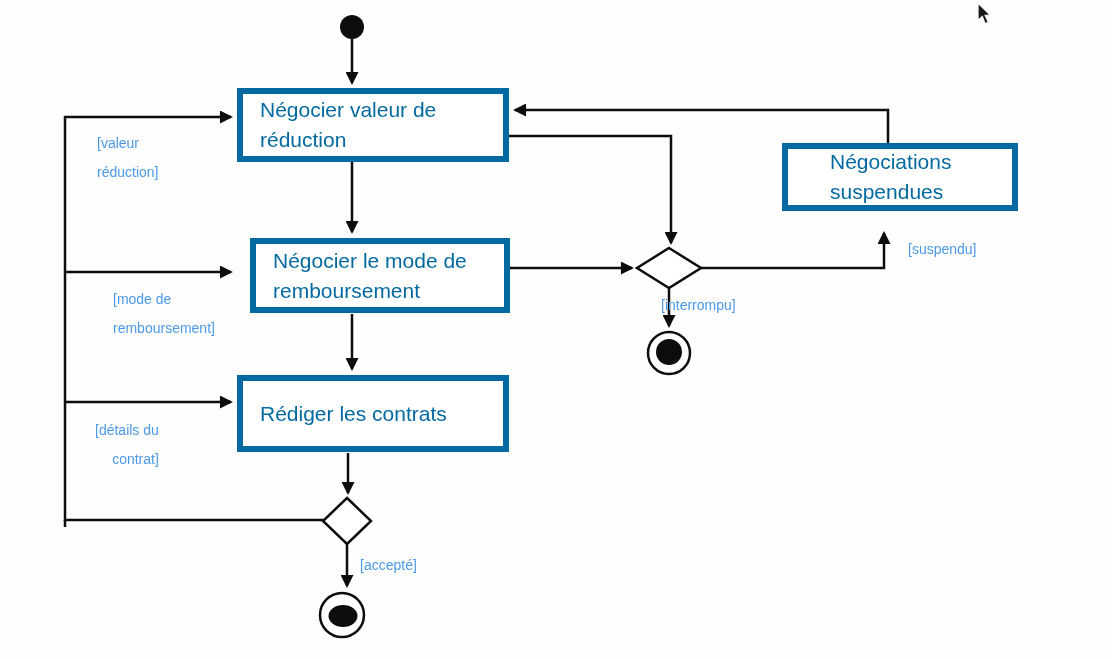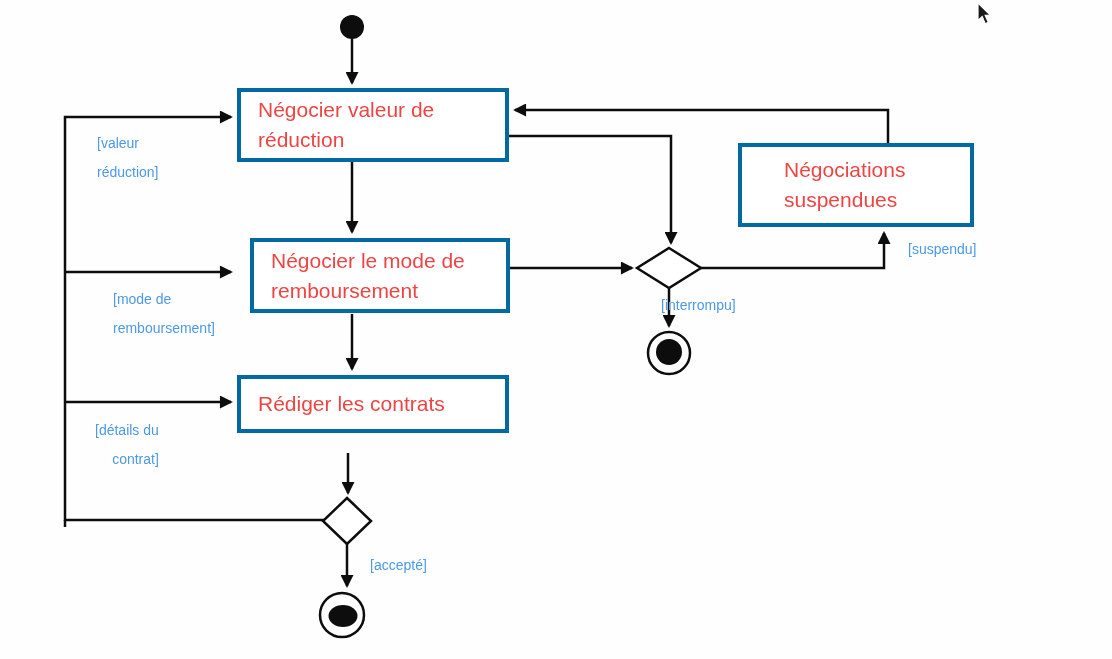--- a/index.html
+++ b/index.html
@@ -15,44 +15,44 @@
     overflow: hidden;
   }
   .canvas svg.wires {
     position: absolute;
     left: 0; top: 0;
     width: 1112px; height: 659px;
   }
   .activity-box {
     position: absolute;
     box-sizing: border-box;
-    border: 4px solid #0369a1;
+    border: 6px solid #0369a1;
     background: #ffffff;
     display: flex;
     align-items: center;
-    color: #ef4444;
+    color: #0369a1;
     font-size: 21px;
     line-height: 30px;
   }
   .activity-box .txt { display: block; }
   #box-negotiate-value   { left: 237px; top:  88px; width: 272px; height: 74px; padding-left: 17px; }
   #box-negotiate-mode    { left: 237px; top: 238px; width: 260px; height: 75px; padding-left: 17px; margin-left: 13px; }
-  #box-write-contracts   { left: 237px; top: 375px; width: 272px; height: 58px; padding-left: 17px; }
-  #box-suspended         { left: 738px; top: 143px; width: 236px; height: 84px; padding-left: 42px; padding-right: 6px; }
+  #box-write-contracts   { left: 237px; top: 375px; width: 272px; height: 77px; padding-left: 17px; }
+  #box-suspended         { left: 782px; top: 143px; width: 236px; height: 68px; padding-left: 42px; padding-right: 6px; }
   .guard {
     position: absolute;
     color: #4c99e8;
     font-size: 14px;
     line-height: 29px;
     white-space: pre-line;
   }
   #guard-valeur     { left:  97px; top: 129px; }
   #guard-mode       { left:  81px; top: 285px; margin-left: 32px; }
   #guard-details    { left:  95px; top: 416px; text-align: right; }
-  #guard-accepte    { left: 370px; top: 551px; }
+  #guard-accepte    { left: 360px; top: 551px; }
   #guard-interrompu { left: 661px; top: 291px; }
   #guard-suspendu   { left: 908px; top: 235px; }
 </style>
 </head>
 <body>
 
 <div class="canvas">
 
   <svg class="wires" viewBox="0 0 1112 659">
     <defs>

